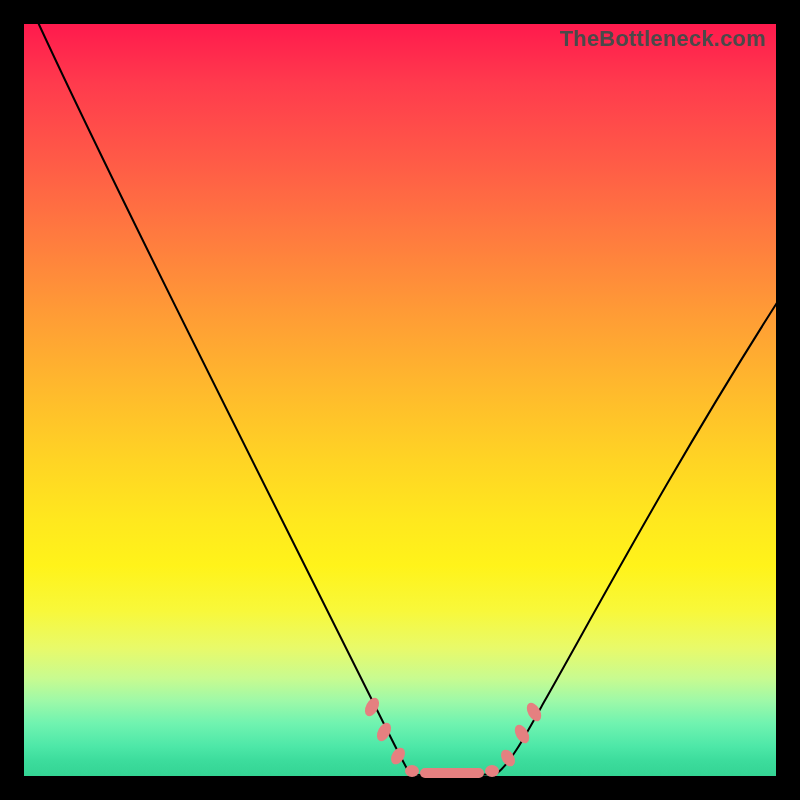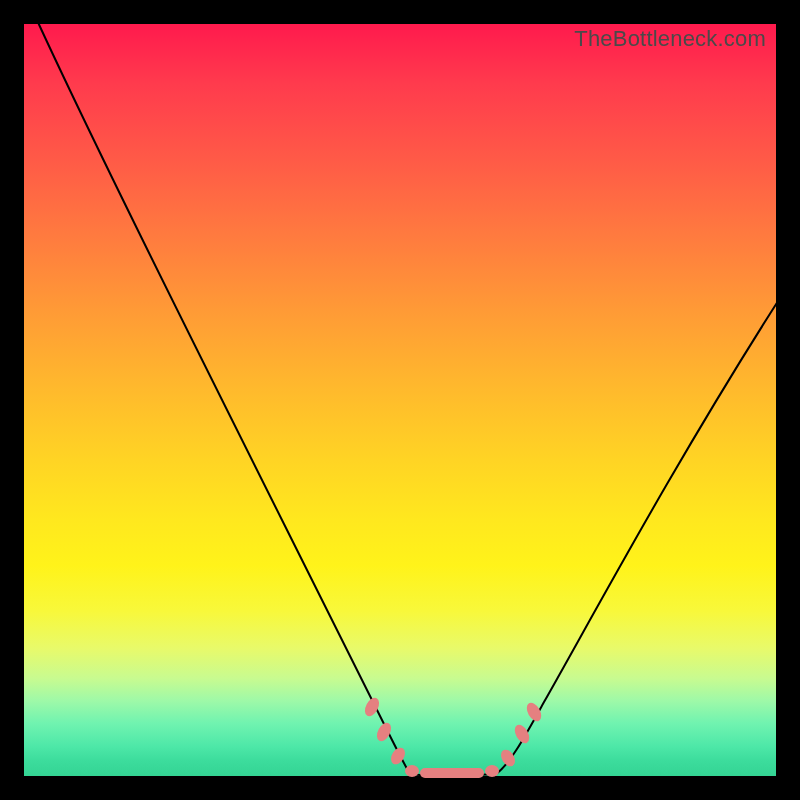--- a/index.html
+++ b/index.html
@@ -36,20 +36,21 @@
       #fff31a 72%,
       #f8f83a 78%,
       #e8fa6a 83%,
       #c8fb90 87%,
       #9ef9a8 90%,
       #70f3b0 93%,
       #4ee8a8 96%,
       #3cdc9c 98%,
       #34d494 100%
     );
+    font-weight: bold;
   }
   .watermark {
     position: absolute;
     top: 2px;
     right: 10px;
     color: #4a4a4a;
     font-size: 22px;
     letter-spacing: 0.2px;
     user-select: none;
   }

